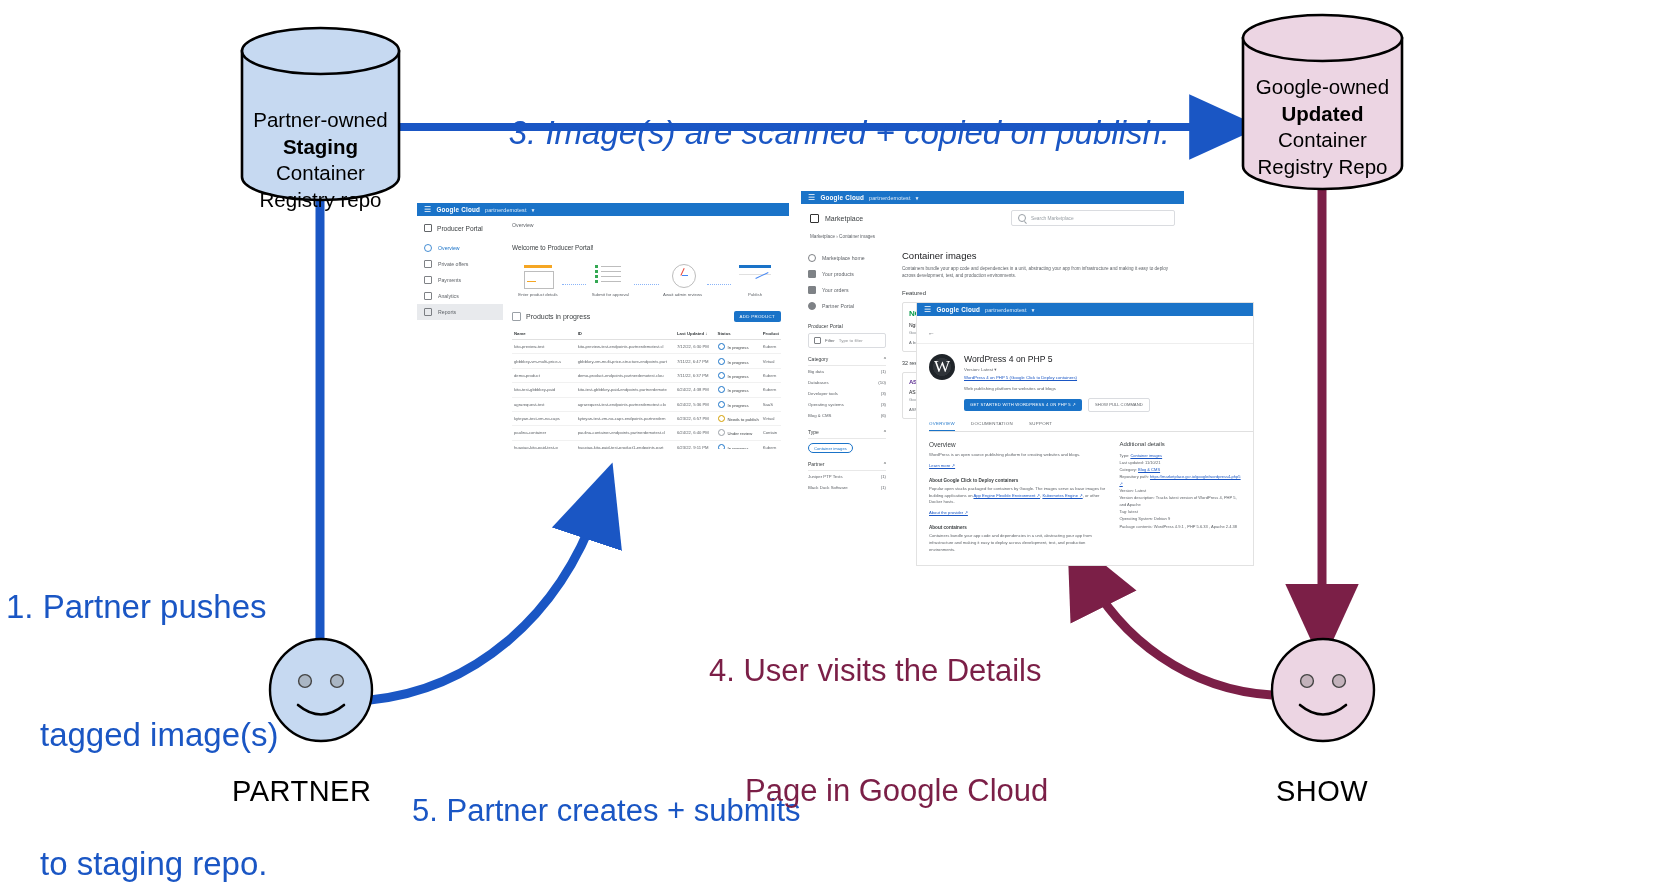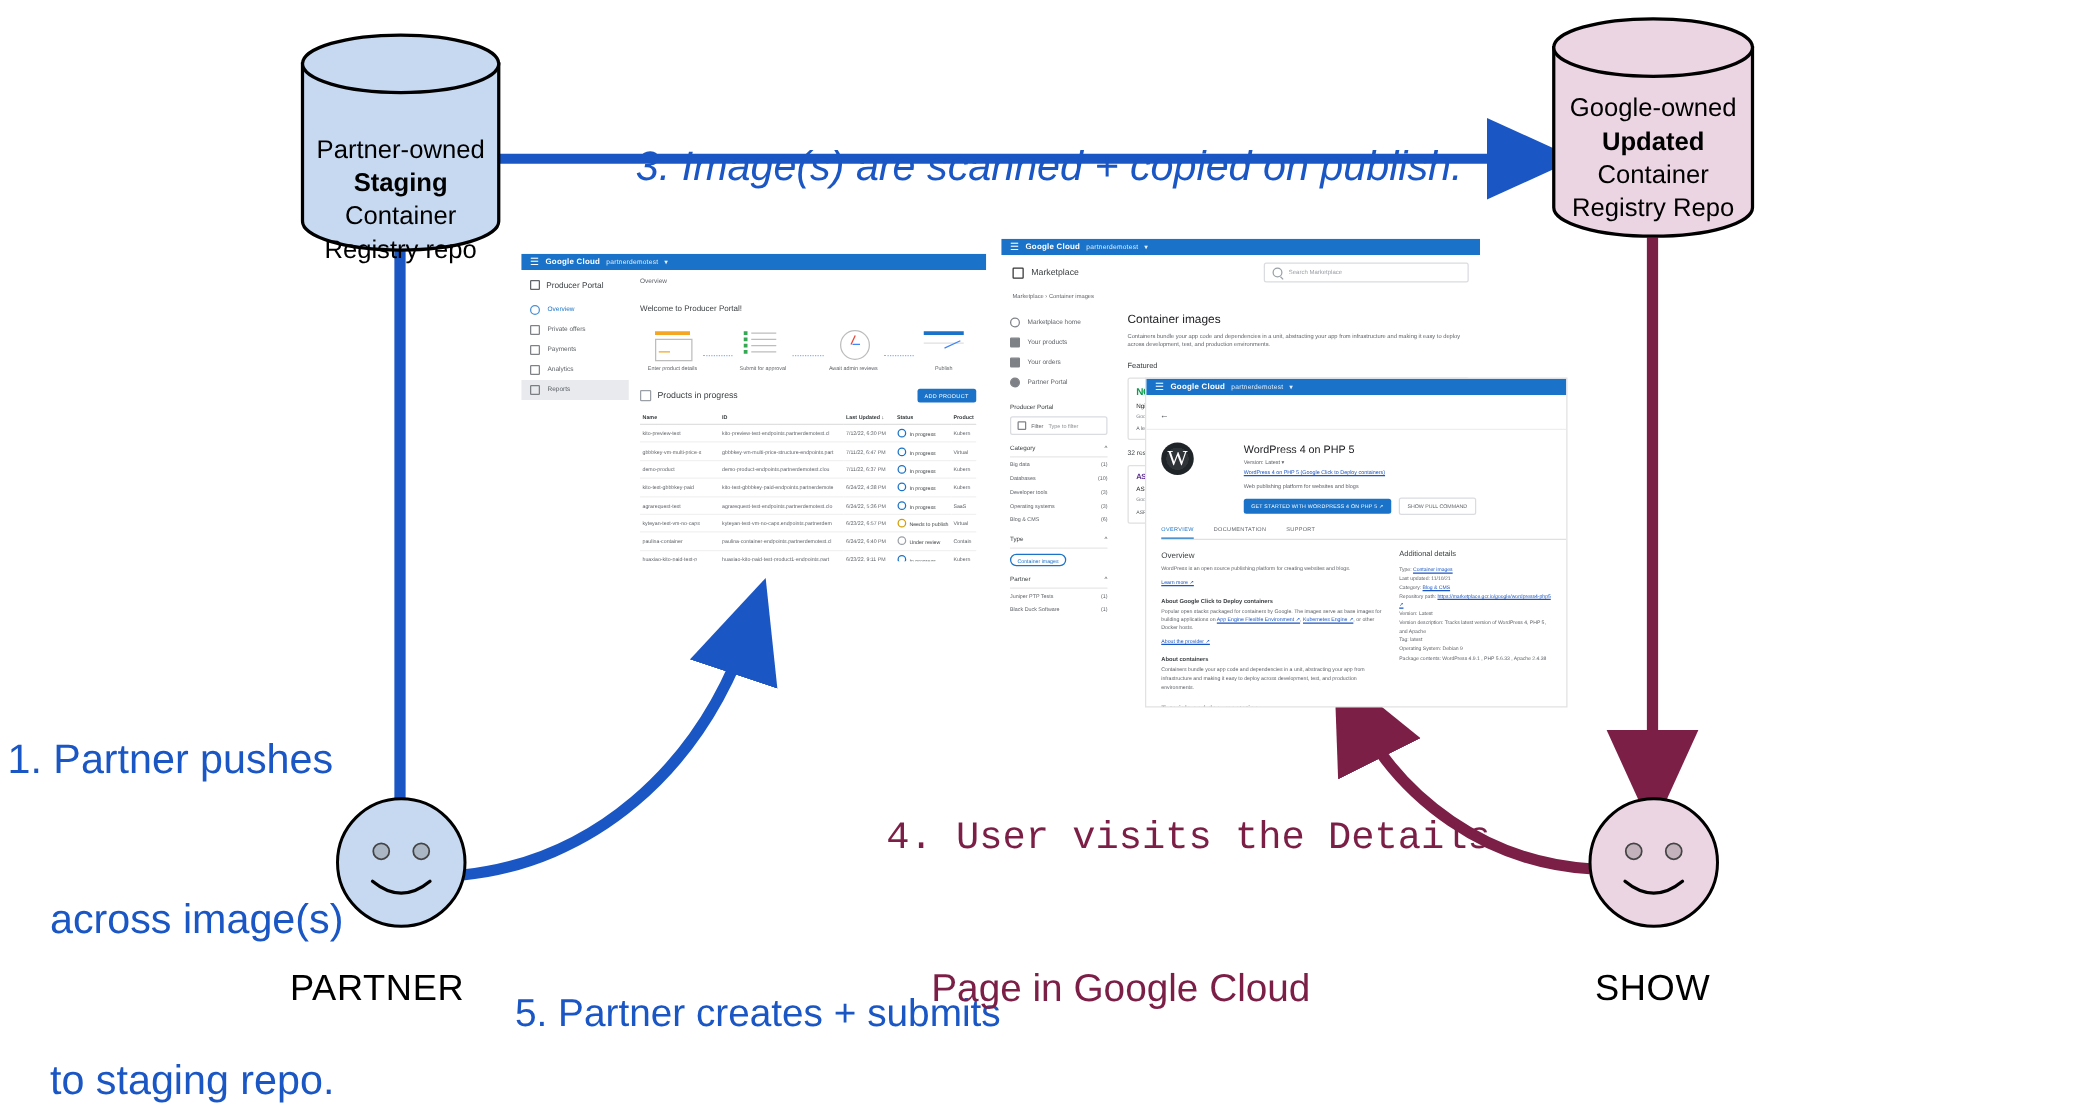--- a/index.html
+++ b/index.html
@@ -536,21 +536,21 @@
       <span class="proj">partnerdemotest</span>
       <span class="cheva">▾</span>
     </div>
 
     <div style="padding:5px 0 4px 11px;border-bottom:0.7px solid #eee;">
       <span style="font-size:7px;color:#5f6368;">←</span>
     </div>
 
     <div class="wp-head">
       <div class="wp-logo">W</div>
-      <div style="min-width:0;margin-left:31px;">
+      <div style="min-width:0;">
         <div class="wp-title">WordPress 4 on PHP 5</div>
         <div class="wp-ver">
           <span>Version:</span>
           <span>Latest ▾</span>
         </div>
         <div class="wp-link">WordPress 4 on PHP 5 (Google Click to Deploy containers)</div>
         <div class="wp-desc">Web publishing platform for websites and blogs</div>
         <div class="wp-btns">
           <span class="btn-primary">GET STARTED WITH WORDPRESS 4 ON PHP 5  ↗</span>
           <span class="btn-ghost">SHOW PULL COMMAND</span>
@@ -643,32 +643,32 @@
       <path d="M30,68 Q53,87 76,68" fill="none" stroke="#000" stroke-width="2.6" stroke-linecap="round"></path>
     </svg>
   </div>
 
   <div class="label blue lbl-step3">
     <span>3. Image(s) are scanned + copied on publish.</span>
   </div>
 
   <div class="label blue lbl-step1">
     <span style="display:block;">1. Partner pushes</span>
-    <span class="ind">across image(s)</span>
+    <span class="ind">tagged image(s)</span>
     <span class="ind">to staging repo.</span>
   </div>
 
   <div class="label blue lbl-step2">
     <span style="display:block;">5. Partner creates + submits</span>
     
     
   </div>
 
   <div class="label maroon lbl-step4">
-    <span style="display:block;font-family:Liberation Mono, monospace;">4. User visits the Details</span>
+    <span style="display:block;">4. User visits the Details</span>
     <span class="ind">Page in Google Cloud</span>
     <span class="ind">Marketplace.</span>
   </div>
 
 
   <div class="actor-name actor-partner">PARTNER</div>
   <div class="actor-name actor-user">SHOW</div>
 
 </div>
 

